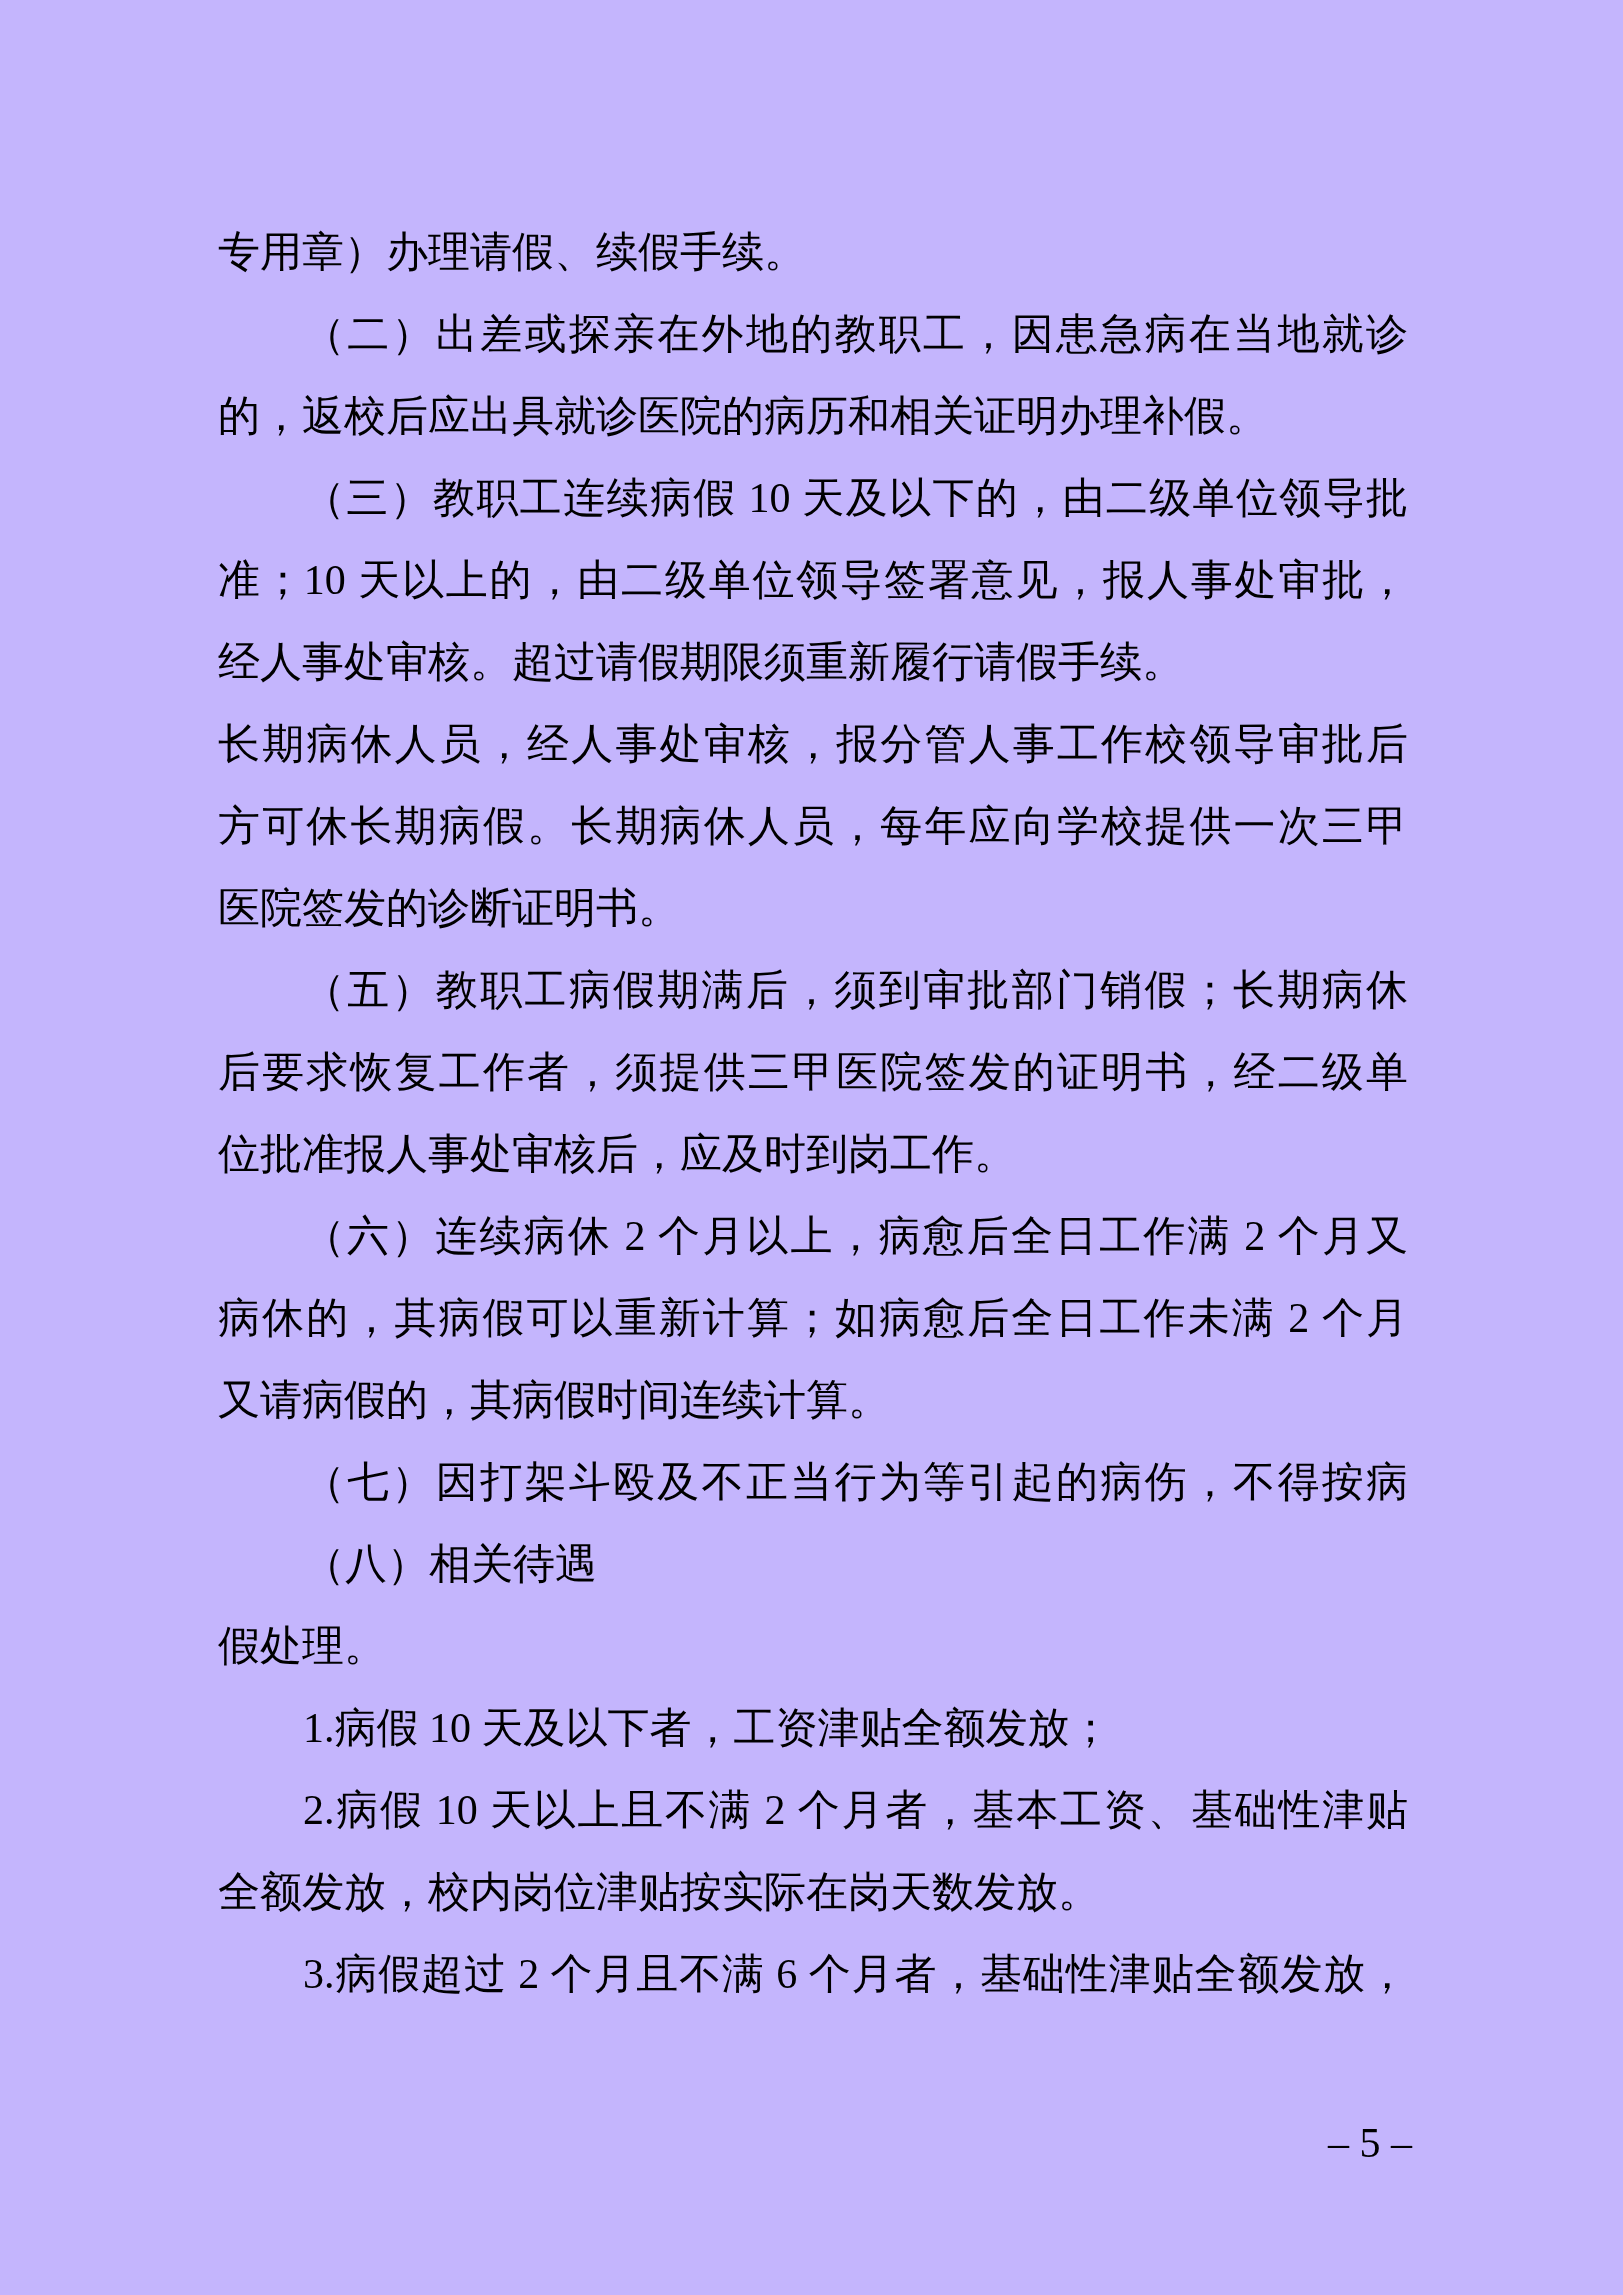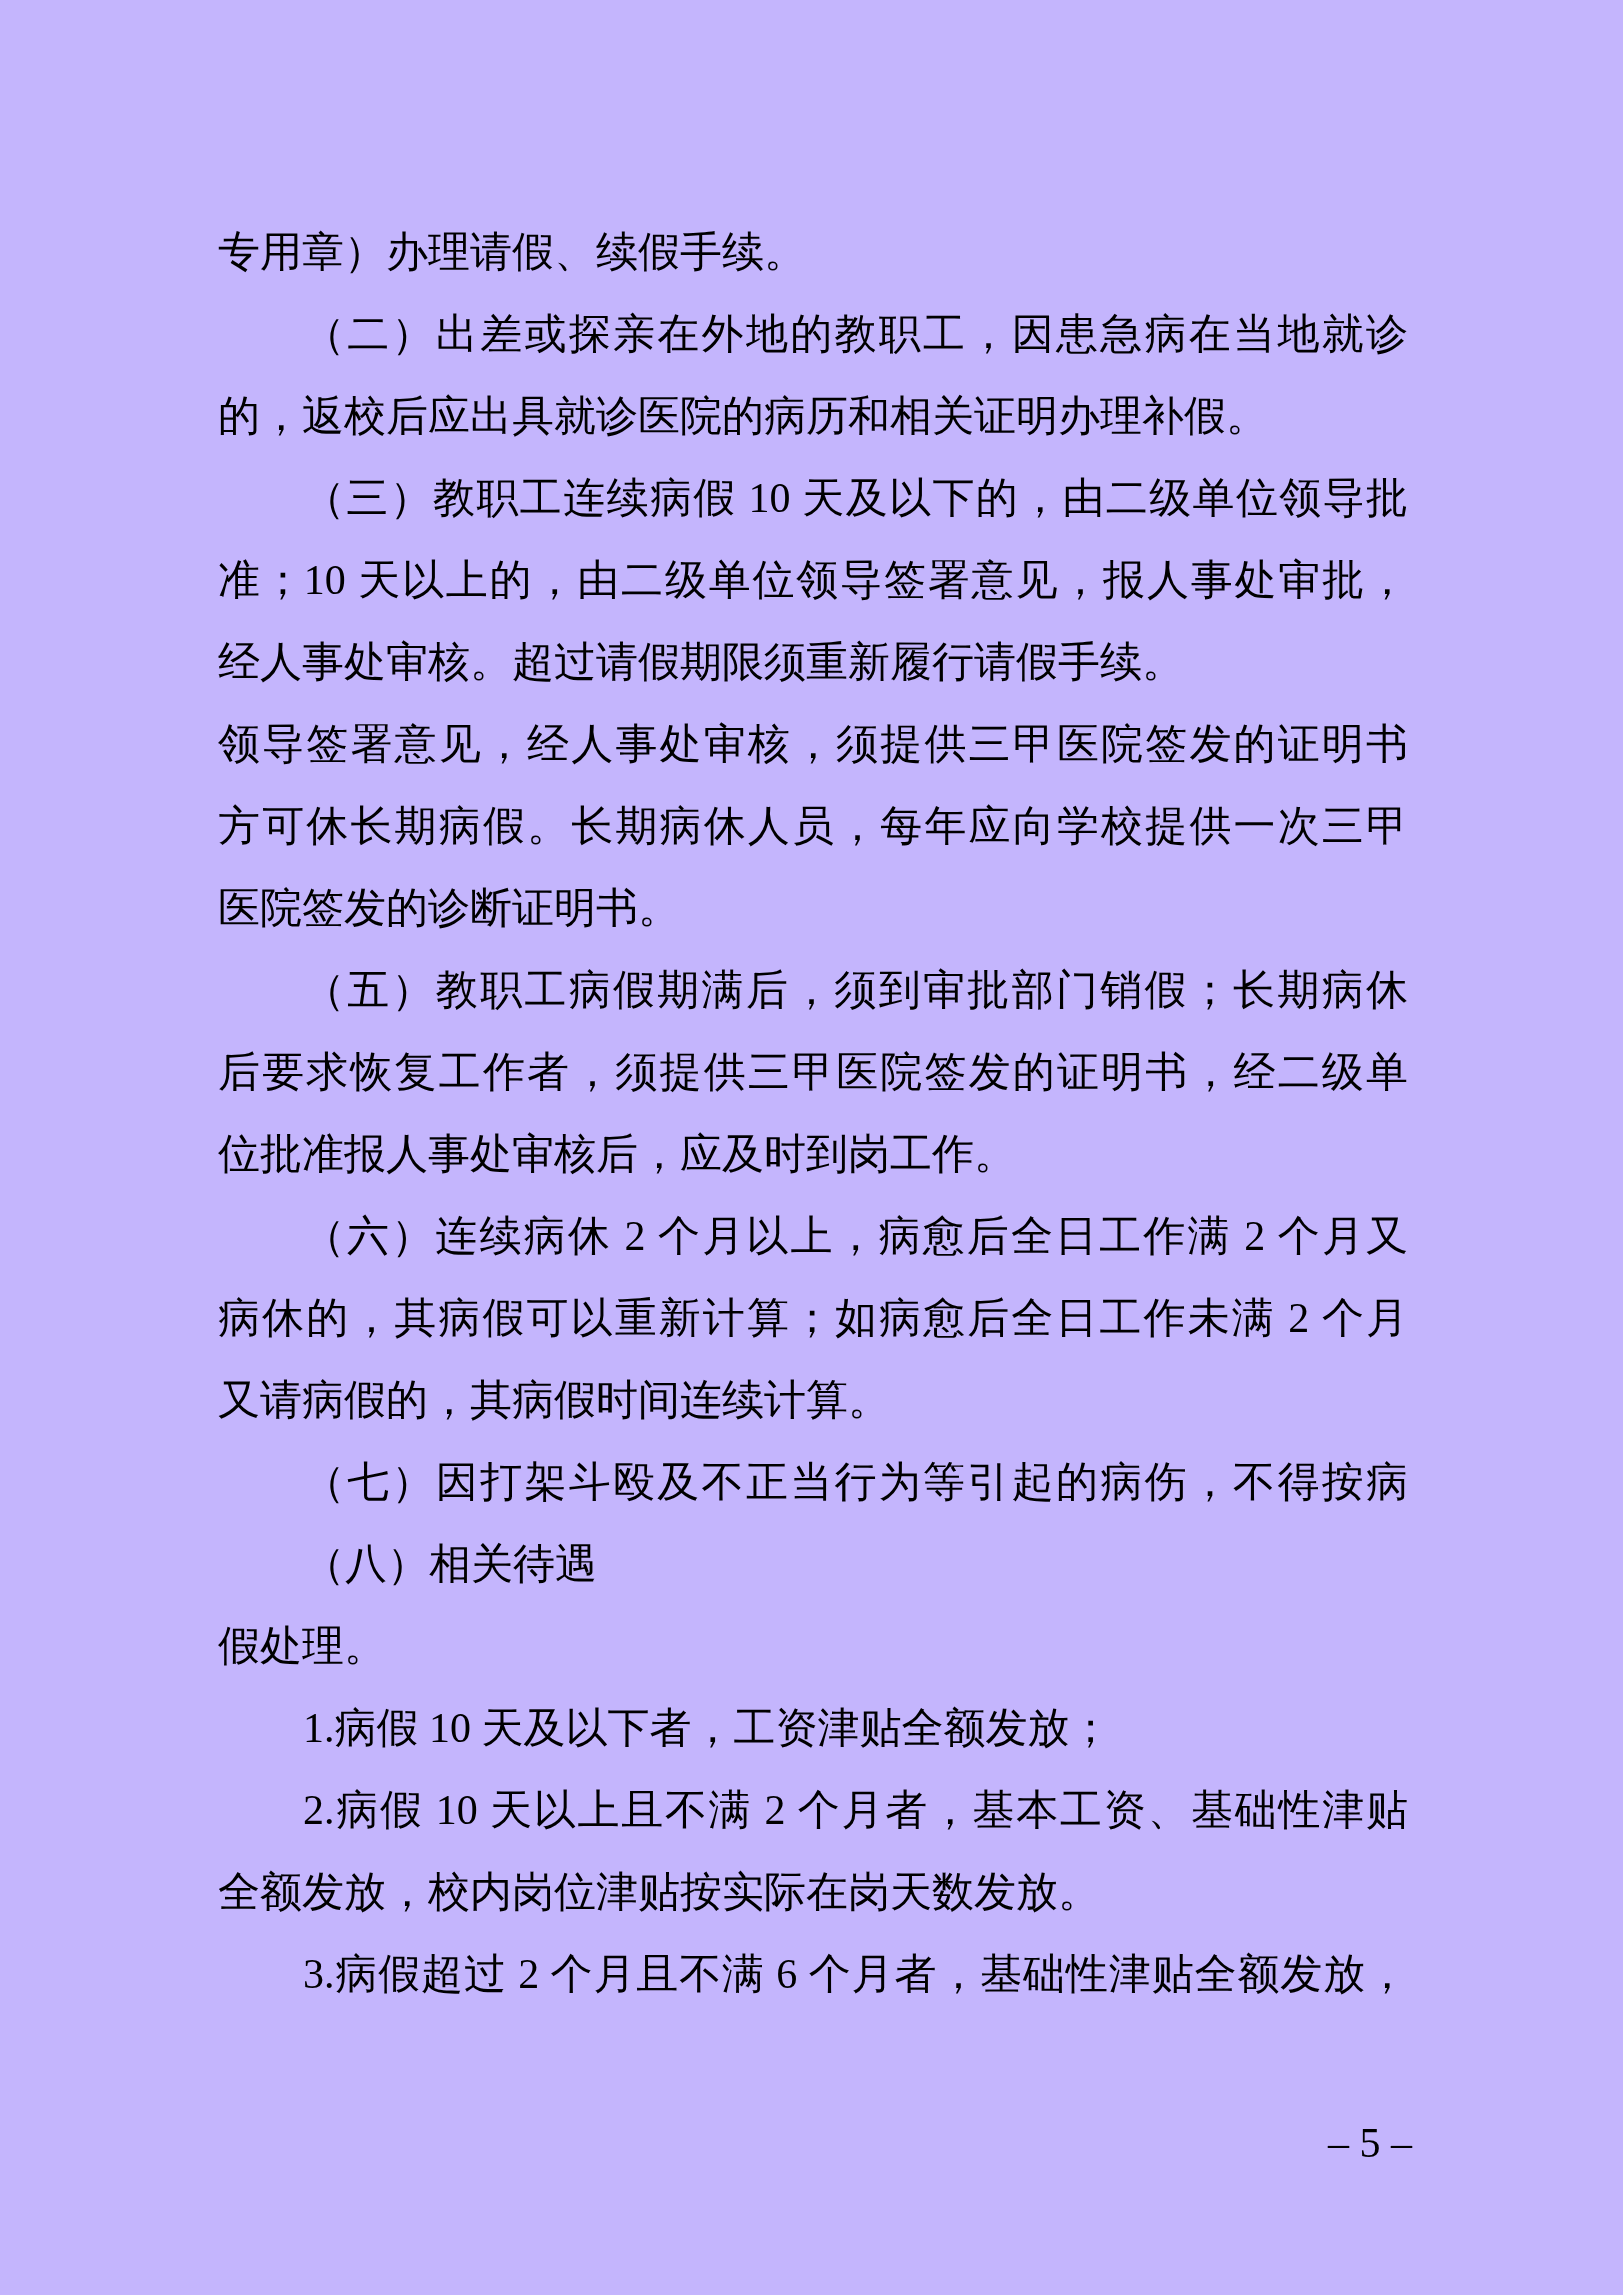--- a/index.html
+++ b/index.html
@@ -60,21 +60,21 @@
 <body>
 
 <div class="page">
   <div class="text-block">
       <div class="line">专用章）办理请假、续假手续。</div>
       <div class="line indent fill">（二）出差或探亲在外地的教职工，因患急病在当地就诊</div>
       <div class="line">的，返校后应出具就诊医院的病历和相关证明办理补假。</div>
       <div class="line indent fill">（三）教职工连续病假 10 天及以下的，由二级单位领导批</div>
       <div class="line fill">准；10 天以上的，由二级单位领导签署意见，报人事处审批，</div>
       <div class="line">经人事处审核。超过请假期限须重新履行请假手续。</div>
-      <div class="line fill">领导签署意见，经人事处审核，须提供三甲医院签发的证明书</div>
+      <div class="line fill">长期病休人员，经人事处审核，报分管人事工作校领导审批后</div>
       <div class="line fill">方可休长期病假。长期病休人员，每年应向学校提供一次三甲</div>
       <div class="line">医院签发的诊断证明书。</div>
       <div class="line indent fill">（五）教职工病假期满后，须到审批部门销假；长期病休</div>
       <div class="line fill">后要求恢复工作者，须提供三甲医院签发的证明书，经二级单</div>
       <div class="line">位批准报人事处审核后，应及时到岗工作。</div>
       <div class="line indent fill">（六）连续病休 2 个月以上，病愈后全日工作满 2 个月又</div>
       <div class="line fill">病休的，其病假可以重新计算；如病愈后全日工作未满 2 个月</div>
       <div class="line">又请病假的，其病假时间连续计算。</div>
       <div class="line indent fill">（七）因打架斗殴及不正当行为等引起的病伤，不得按病</div>
       <div class="line indent">（八）相关待遇</div>

